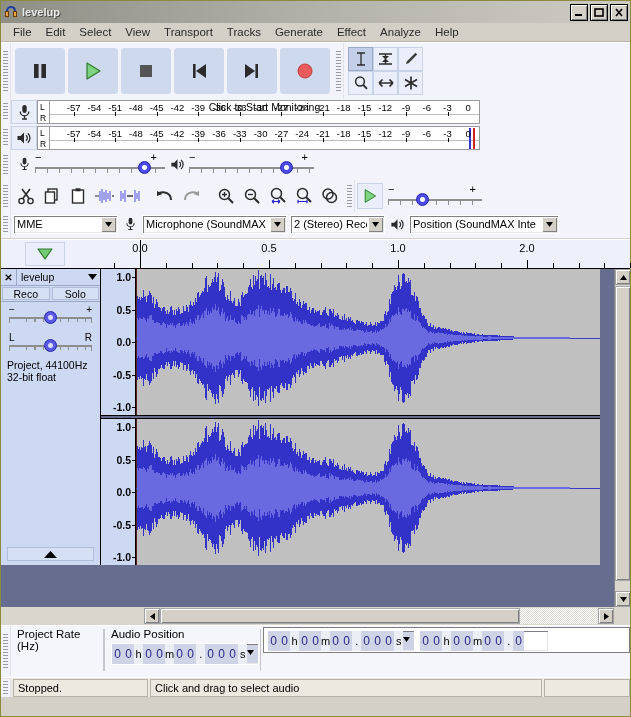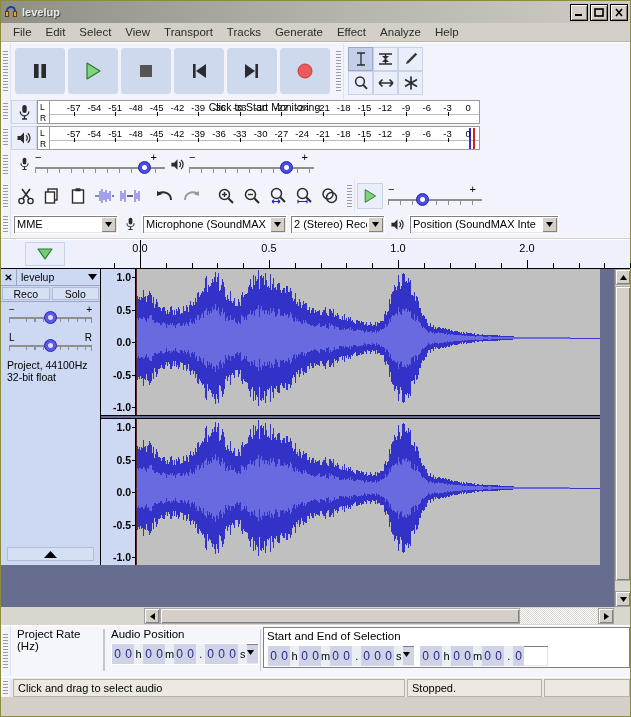--- a/index.html
+++ b/index.html
@@ -2529,21 +2529,20 @@
         <span class="arrow" style="width:13px;height:18px;background:#cfd3e6;box-shadow:none;">
           <svg width="7" height="5" viewBox="0 0 7 5">
               <path d="M0 0 L7 0 L3.5 5 Z" fill="#000"></path>
             </svg>
         </span>
       </div>
     </div>
     <div class="sb-sep"></div>
 
     <div class="sb-group bigsel" style="flex:1;margin:1px 0 0 2px;padding:2px 2px 0 3px;">
-      <div class="sb-label">Start and End of Selection</div>
       <div style="display:flex;gap:4px;">
         <div class="nfield" style="width:148px;">
           <span class="digits" id="sel-start-digits">
               <span class="dg">0</span>
               <span class="dg">0</span>
               <span class="dg sepc">h</span>
               <span class="dg">0</span>
               <span class="dg">0</span>
               <span class="dg sepc">m</span>
               <span class="dg">0</span>
@@ -2575,18 +2574,18 @@
             </span>
         </div>
       </div>
     </div>
   </div>
 
   <div class="statusbar">
     <span class="grip" style="height:18px;">
         <i></i>
       </span>
+    <span class="st-cell" style="width:135px;">Stopped.</span>
     <span class="st-cell" style="flex:1;">Click and drag to select audio</span>
-    <span class="st-cell" style="width:135px;">Stopped.</span>
     <span class="st-cell" style="width:86px;position:relative;"></span>
   </div>
 
 </div>
 
 </body></html>

